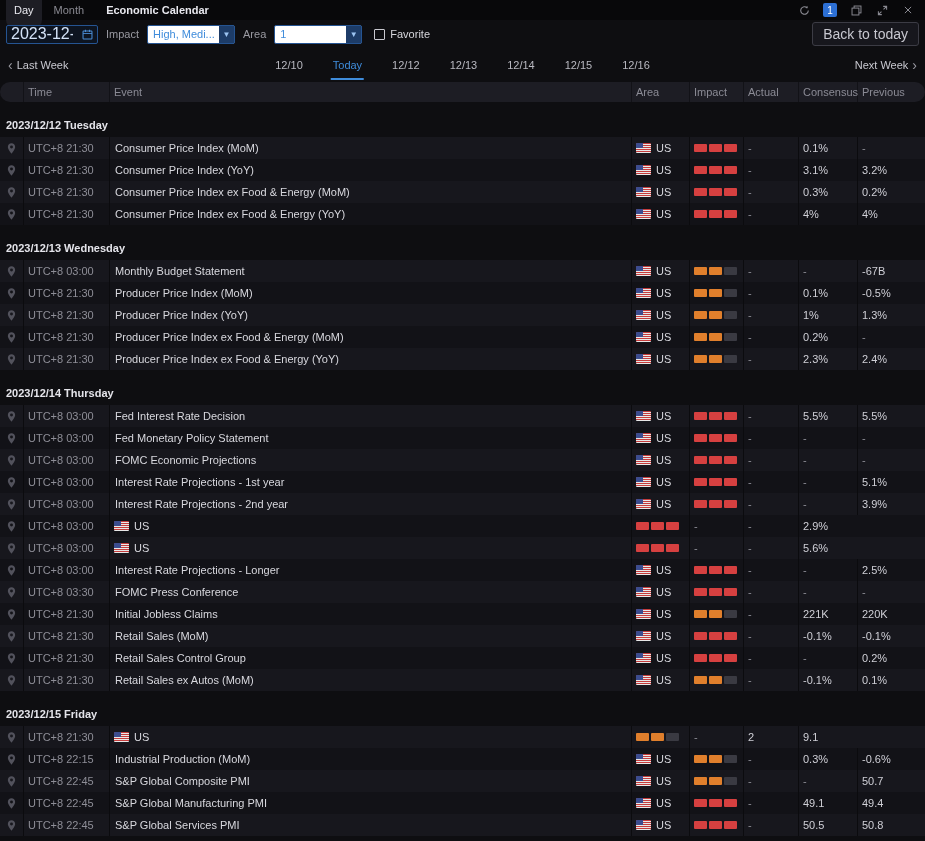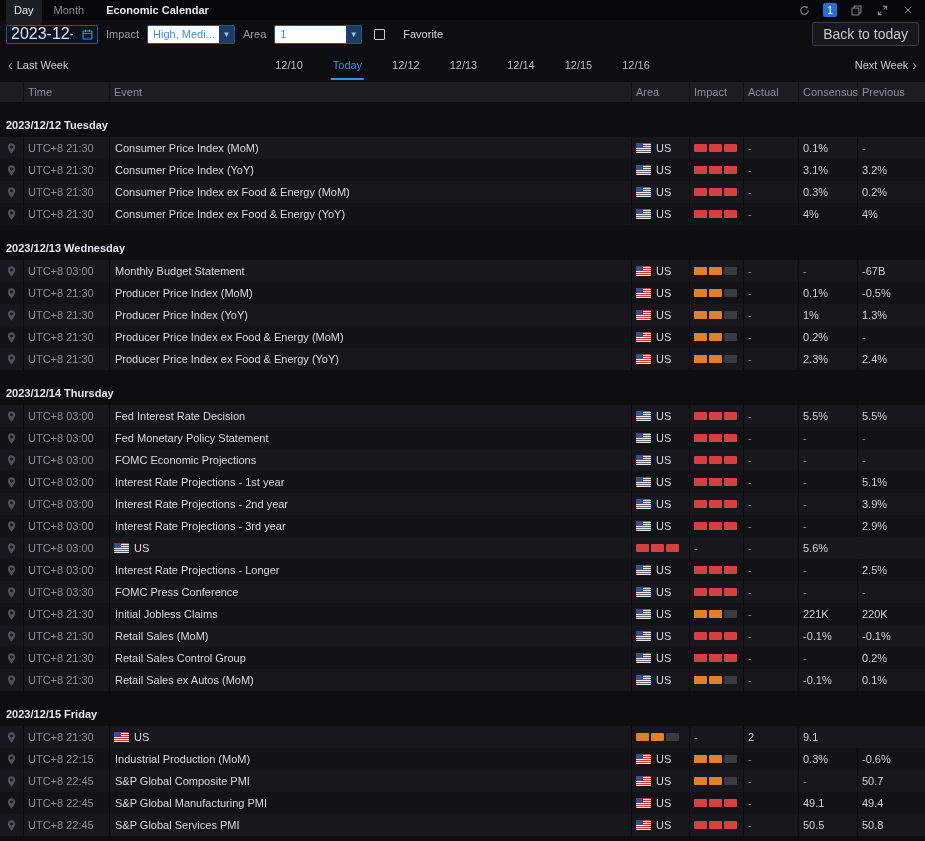--- a/index.html
+++ b/index.html
@@ -44,38 +44,38 @@
   .tool-label { color: #9a9aa2; }
   .dropdown {
     height: 19px; min-width: 86px; background: #ffffff; border: 1px solid #255492;
     border-radius: 2px; display: flex; align-items: stretch; cursor: pointer;
   }
   .dropdown .dd-value { color: var(--accent); padding: 2px 5px; flex: 1; white-space: nowrap; overflow: hidden; }
   .dropdown .dd-caret {
     width: 15px; background: #1d3c68; color: #9cc4f2; display: flex; align-items: center;
     justify-content: center; font-size: 8px;
   }
-  .fav-wrap { display: flex; align-items: flex-end; gap: 18px; margin-left: 4px; cursor: pointer; }
+  .fav-wrap { display: flex; align-items: flex-end; gap: 5px; margin-left: 4px; cursor: pointer; }
   .checkbox { width: 11px; height: 11px; border: 1px solid #c9c9d0; background: transparent; border-radius: 1px; }
   .fav-label { color: #d6d6dc; }
   .back-btn {
     margin-left: auto; background: #17171d; border: 1px solid #3c3c45; color: #c8c8d0;
     border-radius: 3px; padding: 3px 10px; font-size: 14px; font-family: inherit; cursor: pointer;
   }
   
   .weeknav { height: 34px; display: flex; align-items: center; padding: 0 8px; position: relative; }
   .wk-link { display: flex; align-items: center; gap: 4px; color: #c8c8d0; cursor: pointer; }
   .wk-chevron { font-size: 14px; color: #9a9aa2; line-height: 1; }
   .wk-days { position: absolute; left: 50%; transform: translateX(-50%); display: flex; gap: 26px; }
   .wk-day { color: #b9b9c1; padding: 9px 2px 7px; cursor: pointer; border-bottom: 2px solid transparent; }
   .wk-day.active { color: var(--accent); border-bottom-color: var(--accent); text-align: right; }
   .wk-next { margin-left: auto; }
   
   .grid-row { display: grid; grid-template-columns: 24px 86px 1fr 58px 54px 55px 59px 67px; }
-  .thead { background: #1d1d24; height: 20px; }
+  .thead { background: #1d1d24; height: 20px; border-radius: 10px; }
   .thead .hcell {
     color: #8b8b95; display: flex; align-items: center; padding: 0 4px;
     border-right: 1px solid #121217;
   }
   .thead .hcell:last-child { border-right: none; }
   .section-header {
     height: 35px; display: flex; align-items: flex-end; padding: 0 6px 6px;
     color: #e4e4ea; background: #0e0e11; font-weight: bold;
   }
   .trow { height: 22px; cursor: default; }
@@ -557,21 +557,20 @@
         <div class="cell val dim">-</div>
         <div class="cell val">3.9%</div>
       </div>
       <div class="trow grid-row even">
         <div class="cell pin">
           <svg class="pin-svg" width="9" height="11" viewBox="0 0 24 30">
             <path d="M12 1C6.5 1 2 5.5 2 11c0 7 10 18 10 18s10-11 10-18C22 5.5 17.5 1 12 1zm0 14a4 4 0 1 1 0-8 4 4 0 0 1 0 8z" fill="#52525c"></path>
           </svg>
         </div>
         <div class="cell time">UTC+8 03:00</div>
-        <div class="cell event">Interest Rate Projections - 3rd year</div>
         <div class="cell area">
           <span class="flag">
             <span class="canton"></span>
           </span>
           <span>US</span>
         </div>
         <div class="cell impact">
           <span class="impact-bars">
             <span class="bar bar-high"></span>
             <span class="bar bar-high"></span>

